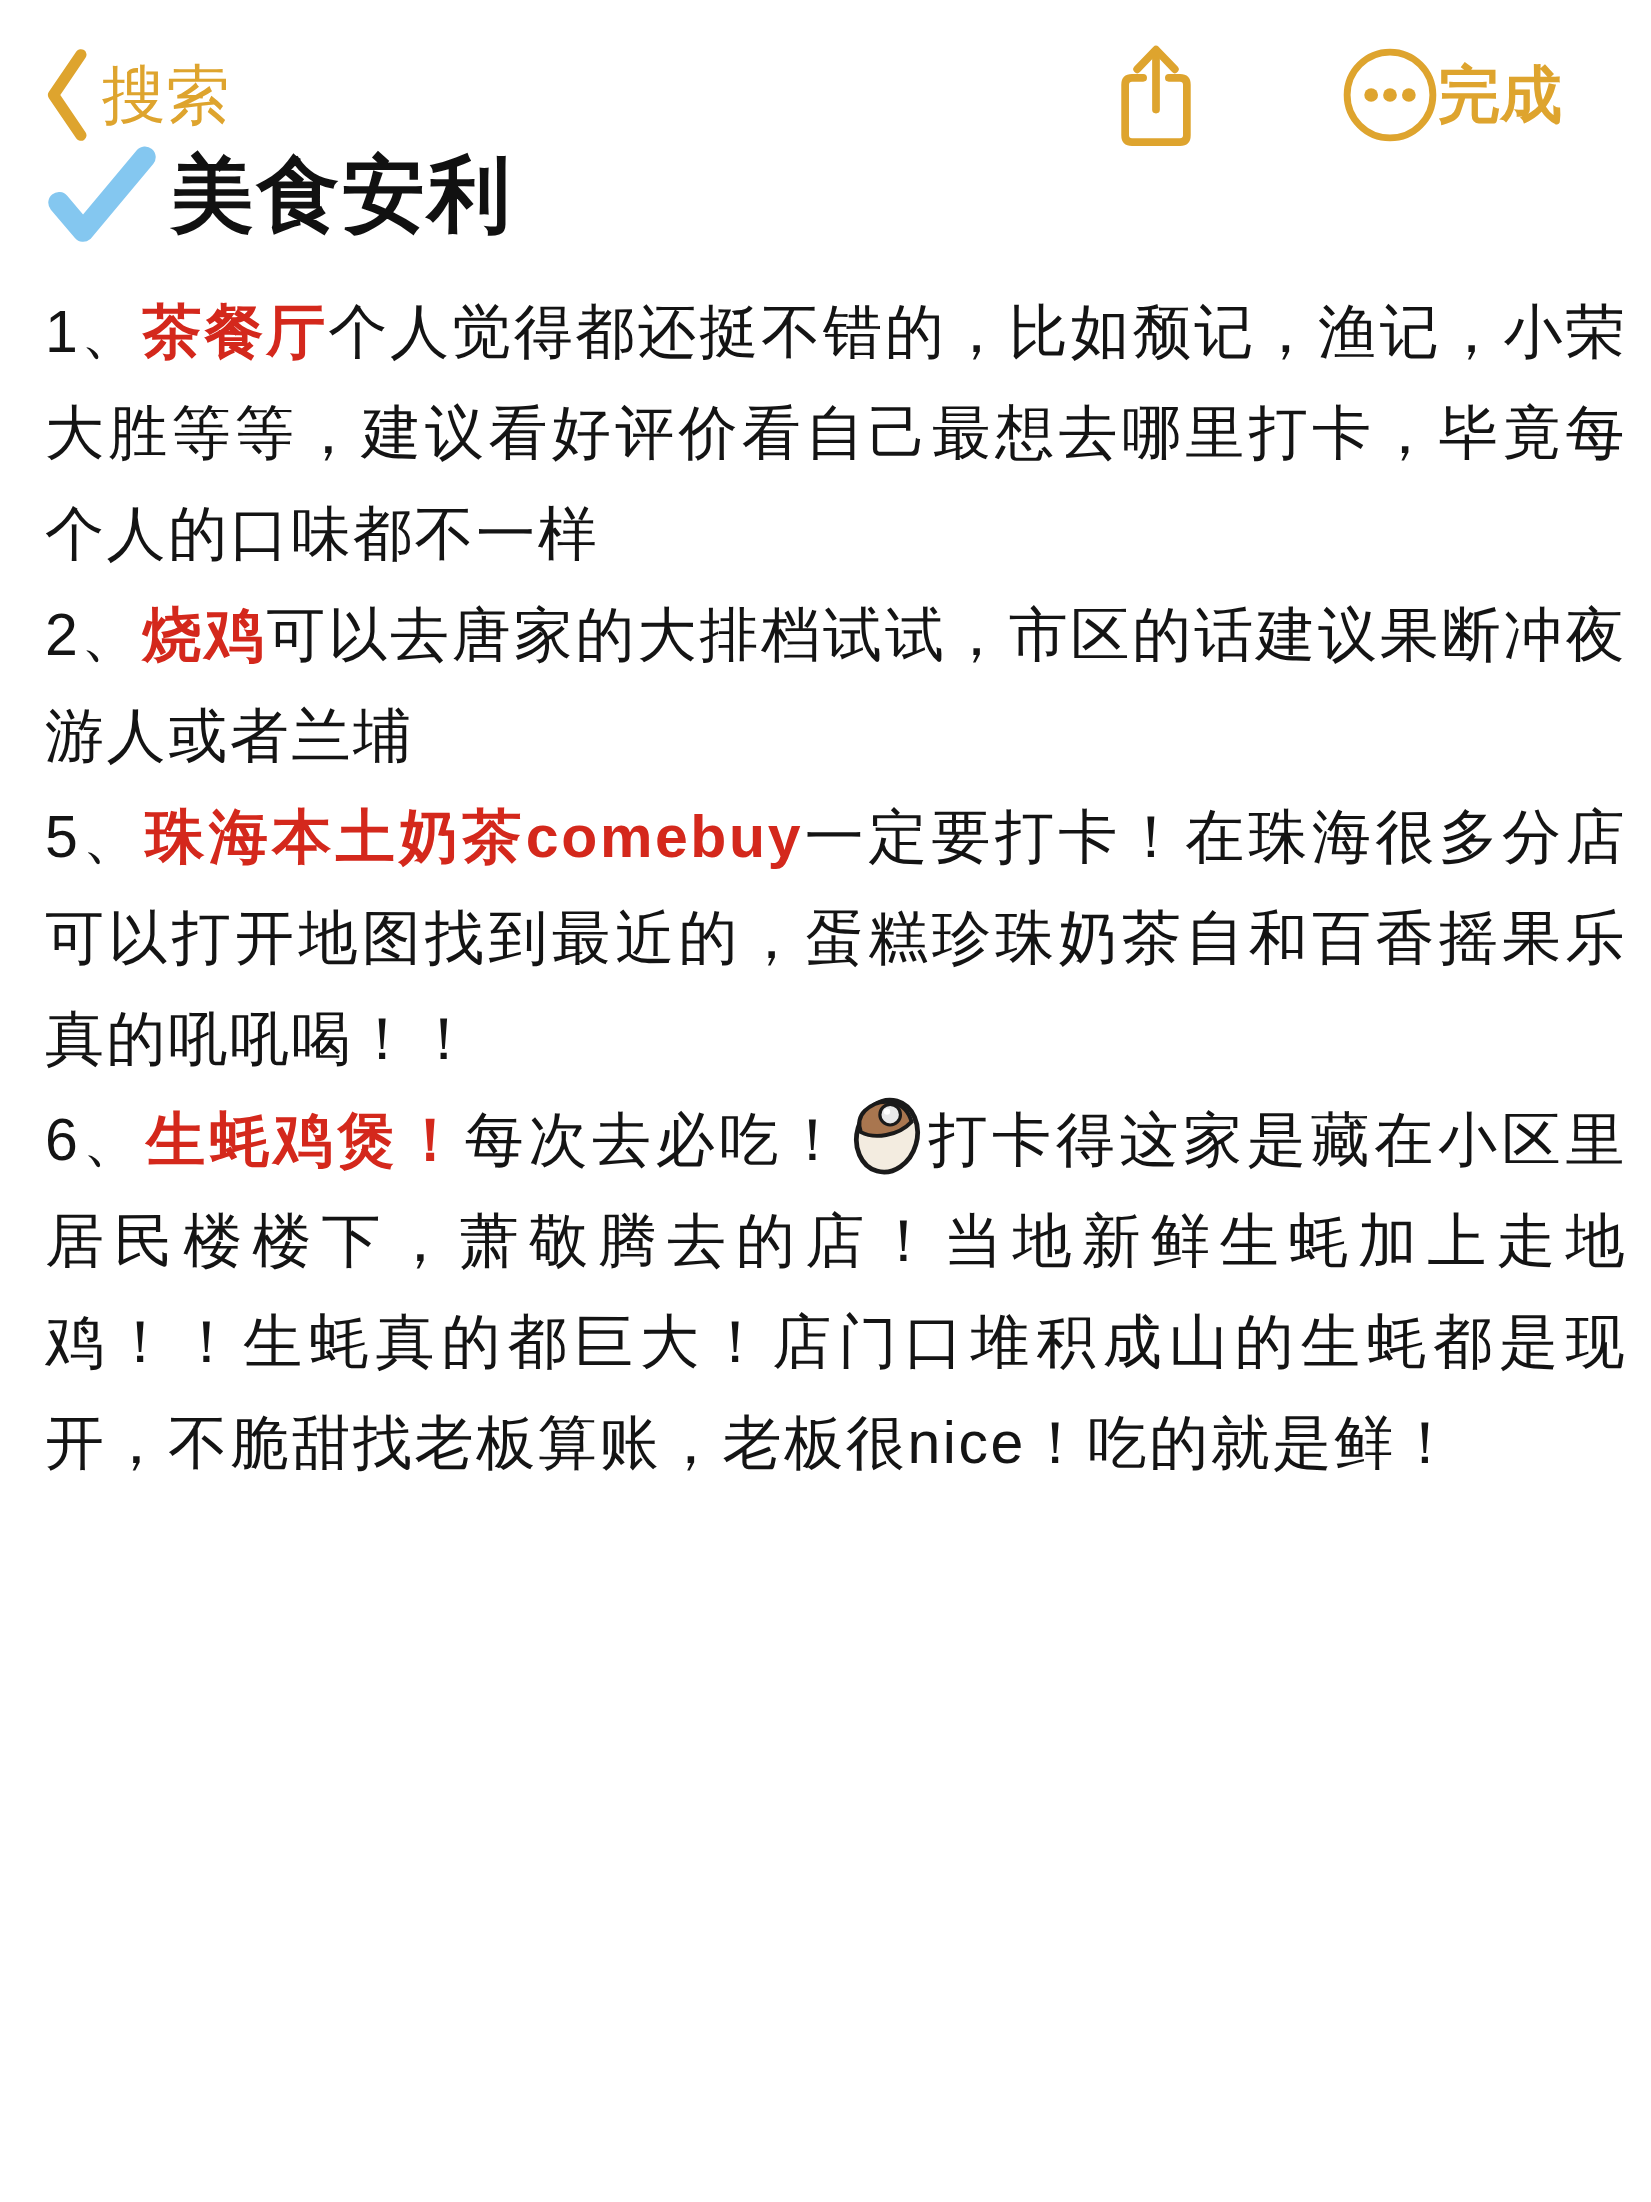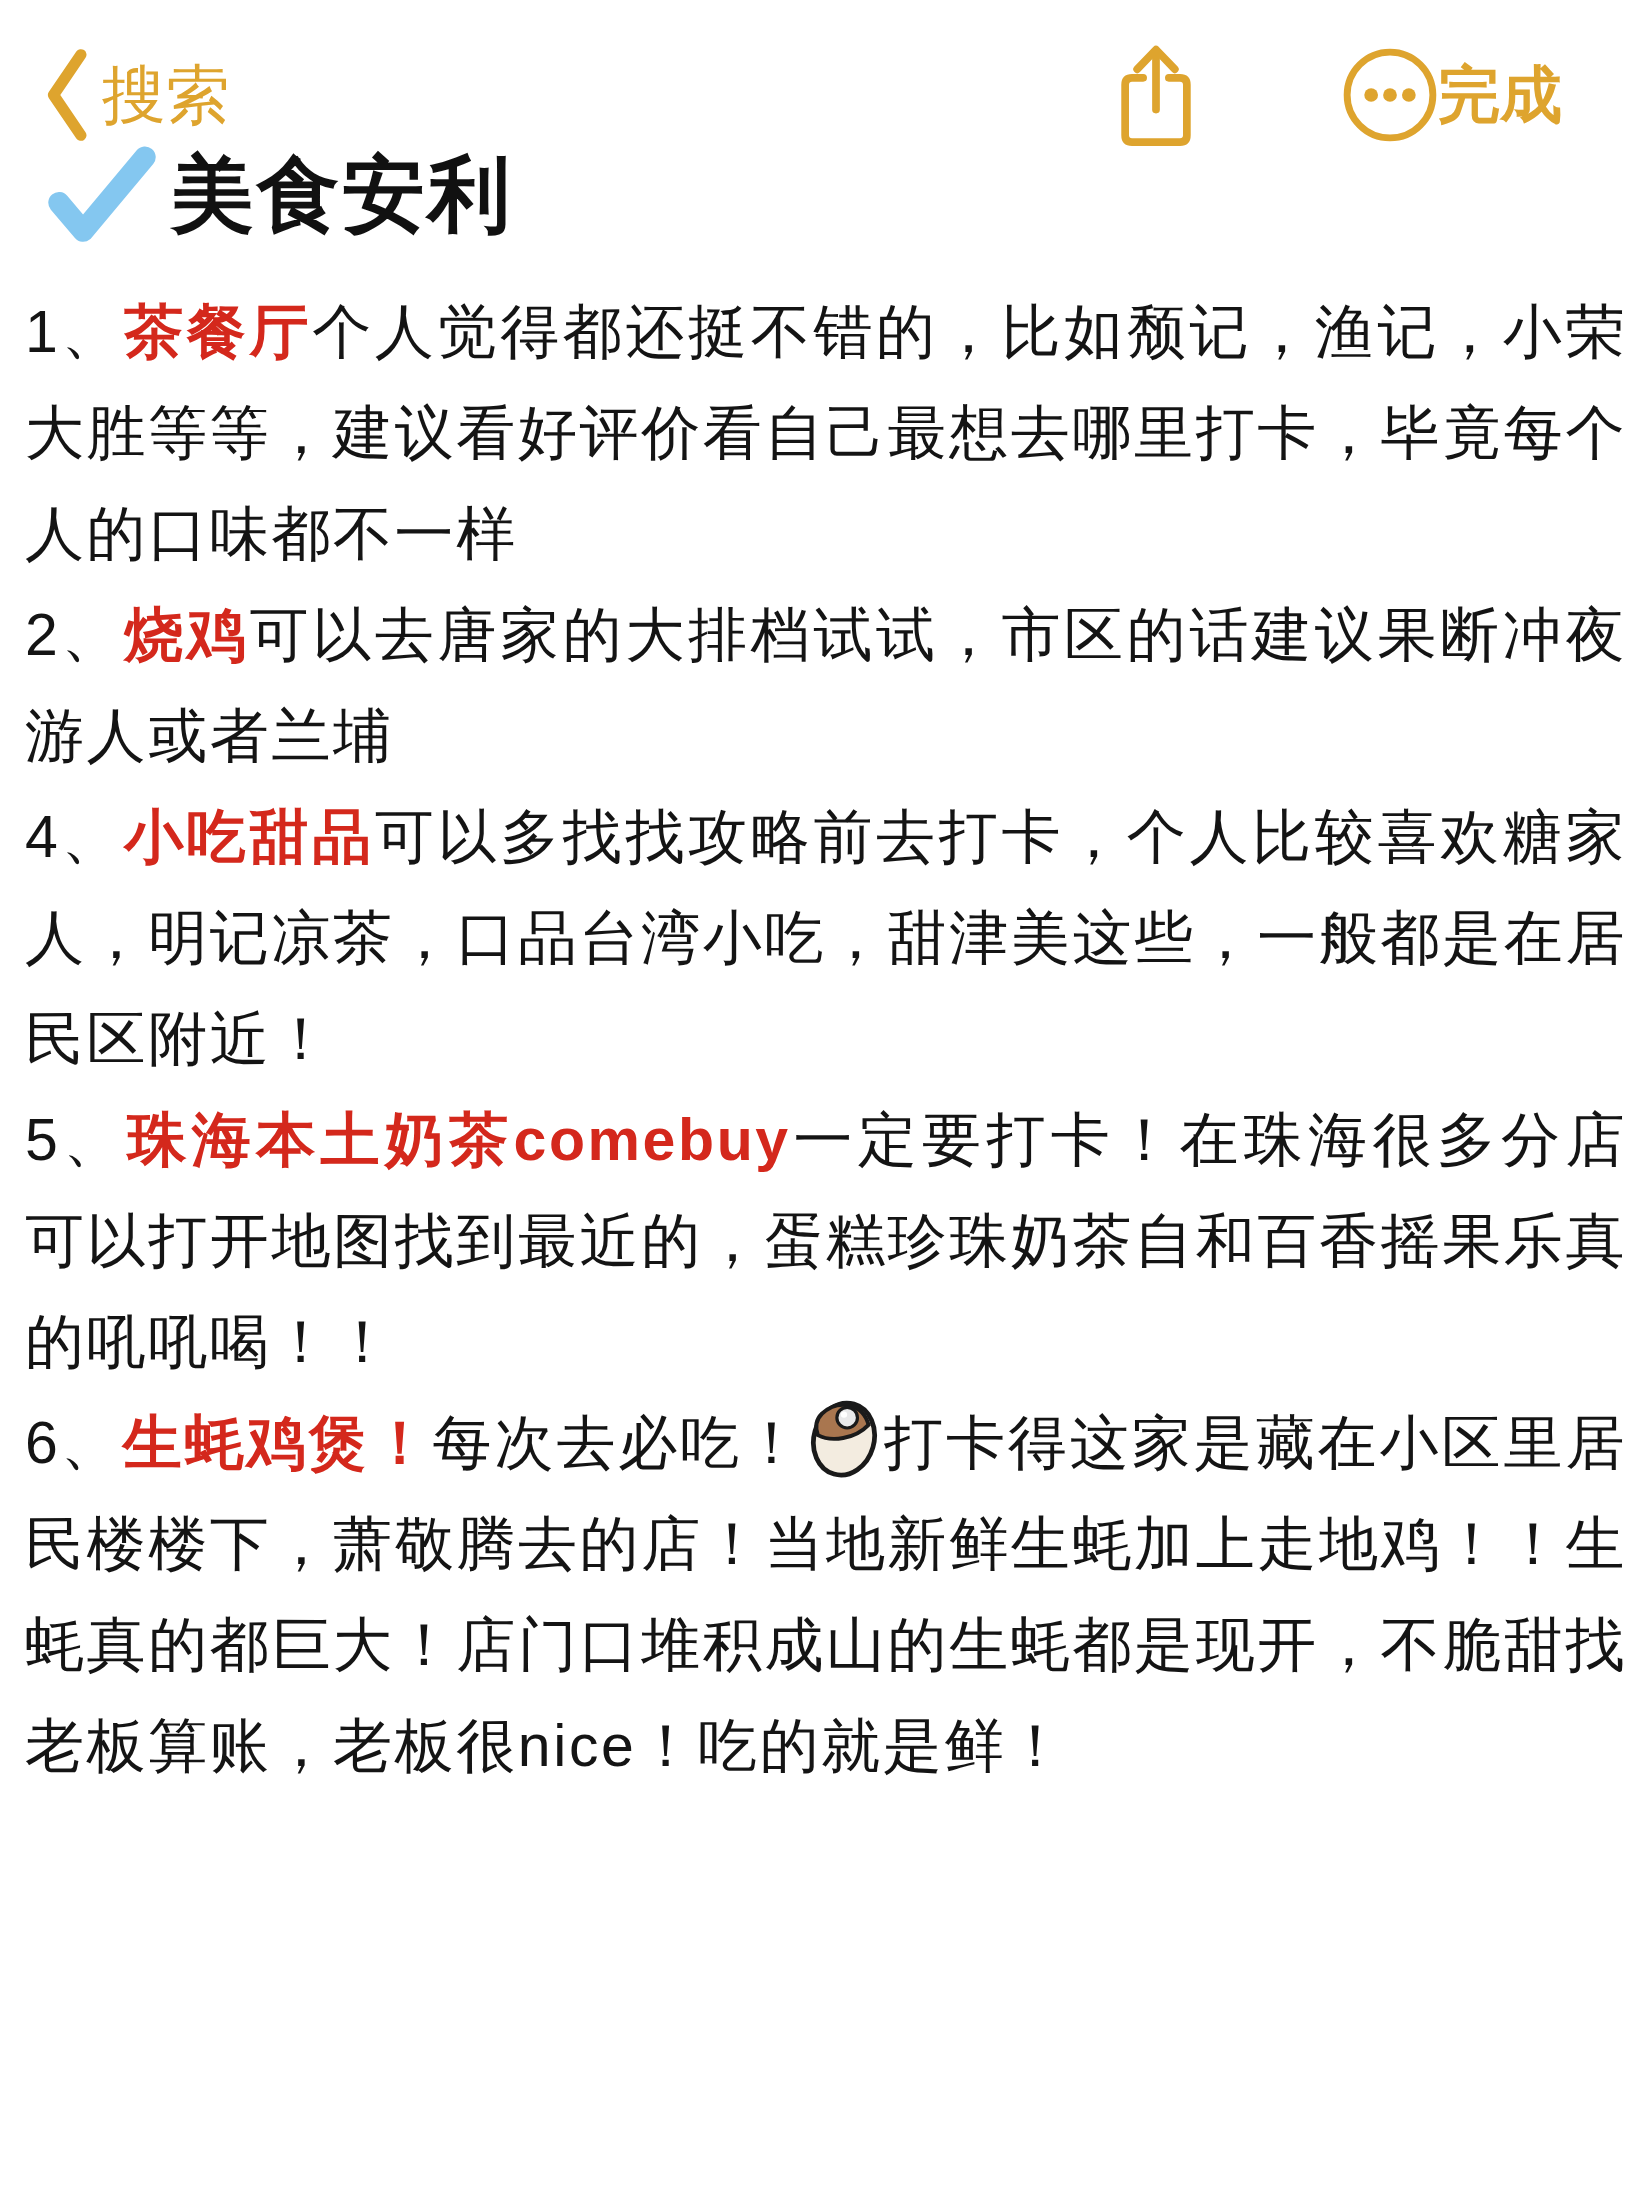--- a/index.html
+++ b/index.html
@@ -37,20 +37,21 @@
   }
 
   
   .note-body{
     padding:0 25px;
     margin-top:38px;
     font-size:59px;
     line-height:101px;
     letter-spacing:2.6px;
     text-align:justify;
+    margin-left:20px;
   }
   .note-body p{margin:0;}
   .hl{color:#d4281c;font-weight:700;}
   .oyster{
     display:inline-block;
     width:76px;height:83px;
     vertical-align:-15.5px;
     margin:0 1.7px;
   }
 </style>
@@ -102,21 +103,20 @@
     <span class="title-text">美食安利</span>
   </div>
 
   <div class="note-body">
 
     <p><span>1、</span><span class="hl">茶餐厅</span><span>个人觉得都还挺不错的，比如颓记，渔记，小荣大胜等等，建议看好评价看自己最想去哪里打卡，毕竟每个人的口味都不一样</span></p>
 
     <p><span>2、</span><span class="hl">烧鸡</span><span>可以去唐家的大排档试试，市区的话建议果断冲夜游人或者兰埔</span></p>
 
 
-    <p><span>4、</span><span class="hl">小吃甜品</span><span>可以多找找攻略前去打卡，个人比较喜欢糖家人，明记凉茶，口品台湾小吃，甜津美这些，一般都是在居民区附近！</span></p>
 
     <p><span>5、</span><span class="hl">珠海本土奶茶comebuy</span><span>一定要打卡！在珠海很多分店可以打开地图找到最近的，蛋糕珍珠奶茶自和百香摇果乐真的吼吼喝！！</span></p>
 
     <p><span>6、</span><span class="hl">生蚝鸡煲！</span><span>每次去必吃！</span><svg class="oyster" viewBox="0 0 96 104">
           <ellipse cx="48" cy="54" rx="38" ry="46" transform="rotate(16 48 54)" fill="#f3ece0" stroke="#1a1a1a" stroke-width="6"></ellipse>
           <path d="M20 22 C 42 2, 72 10, 79 36 C 62 54, 32 58, 15 49 C 11 38, 13 29, 20 22 Z" fill="#a9764f" stroke="#1a1a1a" stroke-width="5"></path>
           <circle cx="52" cy="27" r="13" fill="#e9e9ea" stroke="#1a1a1a" stroke-width="4"></circle>
           <circle cx="48" cy="23" r="4" fill="#ffffff"></circle>
         </svg><span>打卡得这家是藏在小区里居民楼楼下，萧敬腾去的店！当地新鲜生蚝加上走地鸡！！生蚝真的都巨大！店门口堆积成山的生蚝都是现开，不脆甜找老板算账，老板很nice！吃的就是鲜！</span></p>
 

